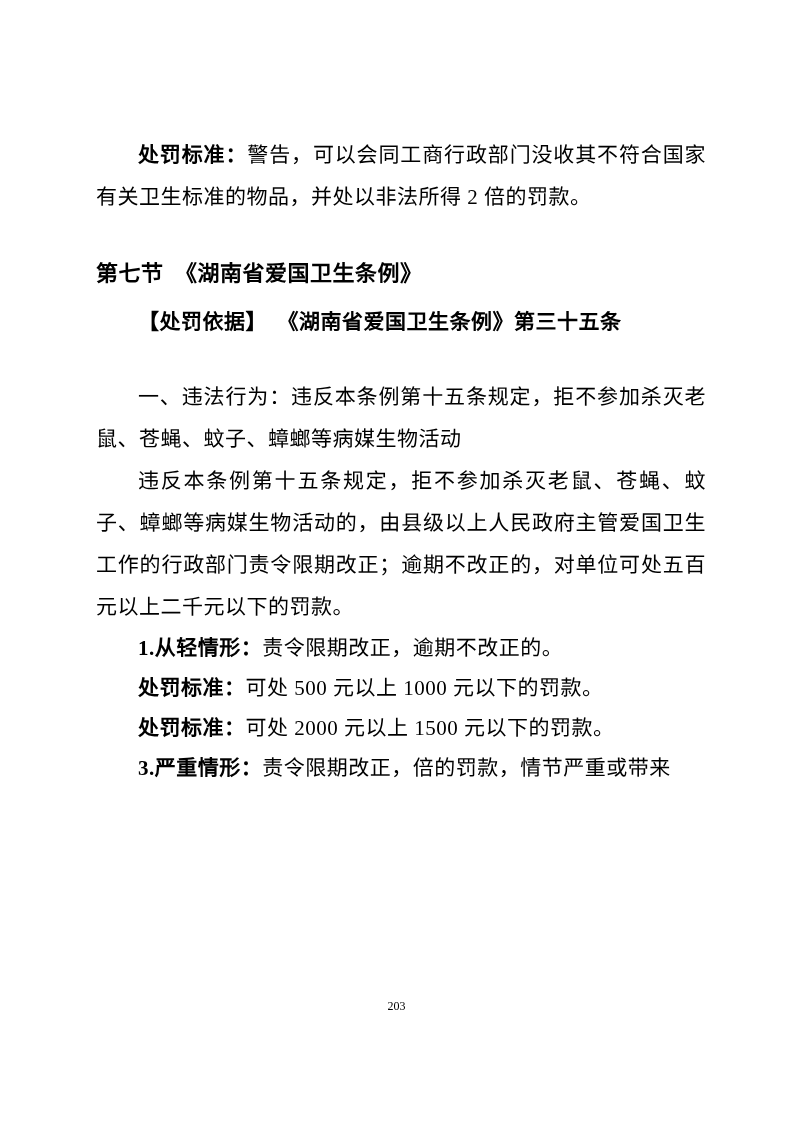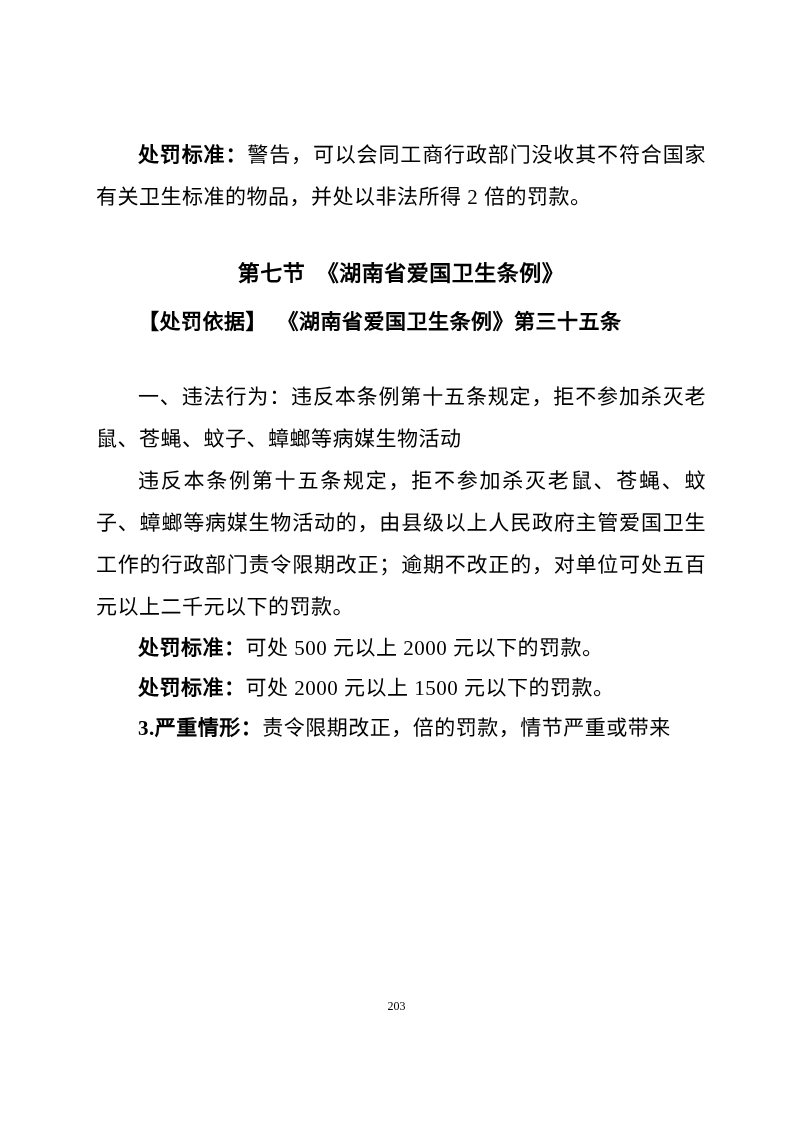--- a/index.html
+++ b/index.html
@@ -32,21 +32,20 @@
     letter-spacing: 0.5px;
   }
   .para.tight {
     line-height: 40px;
   }
   .section-title {
     margin: 35px 0 6px 0;
     font-size: 22px;
     line-height: 42px;
     font-weight: bold;
-    text-align: center;
     text-indent: 0;
     letter-spacing: 0.5px;
   }
   .violation-start {
     margin-top: 33px;
   }
   .bold {
     font-weight: bold;
   }
   .basis-gap {
@@ -73,22 +72,23 @@
     <h1 class="section-title">第七节　《湖南省爱国卫生条例》</h1>
 
 
     <p class="para"><span class="bold">【处罚依据】</span><span class="bold basis-gap">《湖南省爱国卫生条例》第三十五条</span></p>
 
     <p class="para violation-start">一、违法行为：违反本条例第十五条规定，拒不参加杀灭老鼠、苍蝇、蚊子、蟑螂等病媒生物活动</p>
 
     <p class="para">违反本条例第十五条规定，拒不参加杀灭老鼠、苍蝇、蚊子、蟑螂等病媒生物活动的，由县级以上人民政府主管爱国卫生工作的行政部门责令限期改正；逾期不改正的，对单位可处五百元以上二千元以下的罚款。</p>
 
 
+    <p class="para tight"><span class="bold">1.从轻情形：</span><span>责令限期改正，逾期不改正的。</span></p>
 
-    <p class="para tight"><span class="bold">处罚标准：</span><span>可处 500 元以上 2000 元以下的罚款。</span></p>
+    <p class="para tight"><span class="bold">处罚标准：</span><span>可处 500 元以上 1000 元以下的罚款。</span></p>
 
 
     <p class="para tight"><span class="bold">处罚标准：</span><span>可处 2000 元以上 1500 元以下的罚款。</span></p>
 
     <p class="para tight"><span class="bold">3.严重情形：</span><span>责令限期改正，倍的罚款，情节严重或带来</span></p>
 
   </div>
 
   <div class="page-number">203</div>
 </div>

